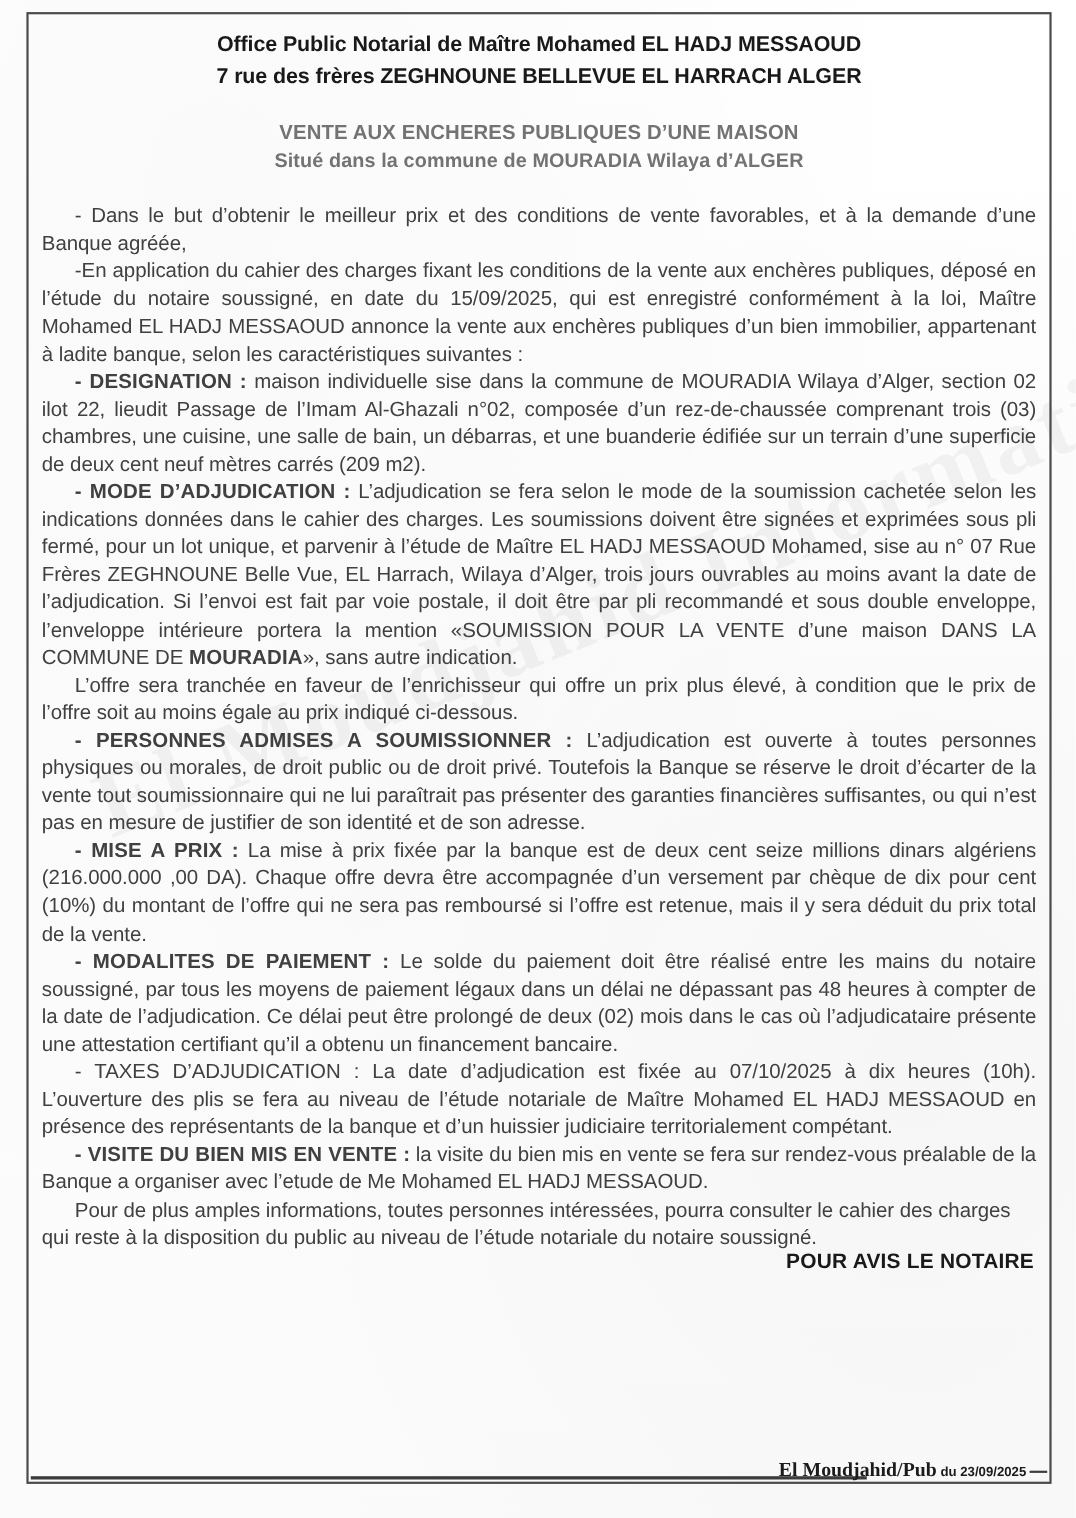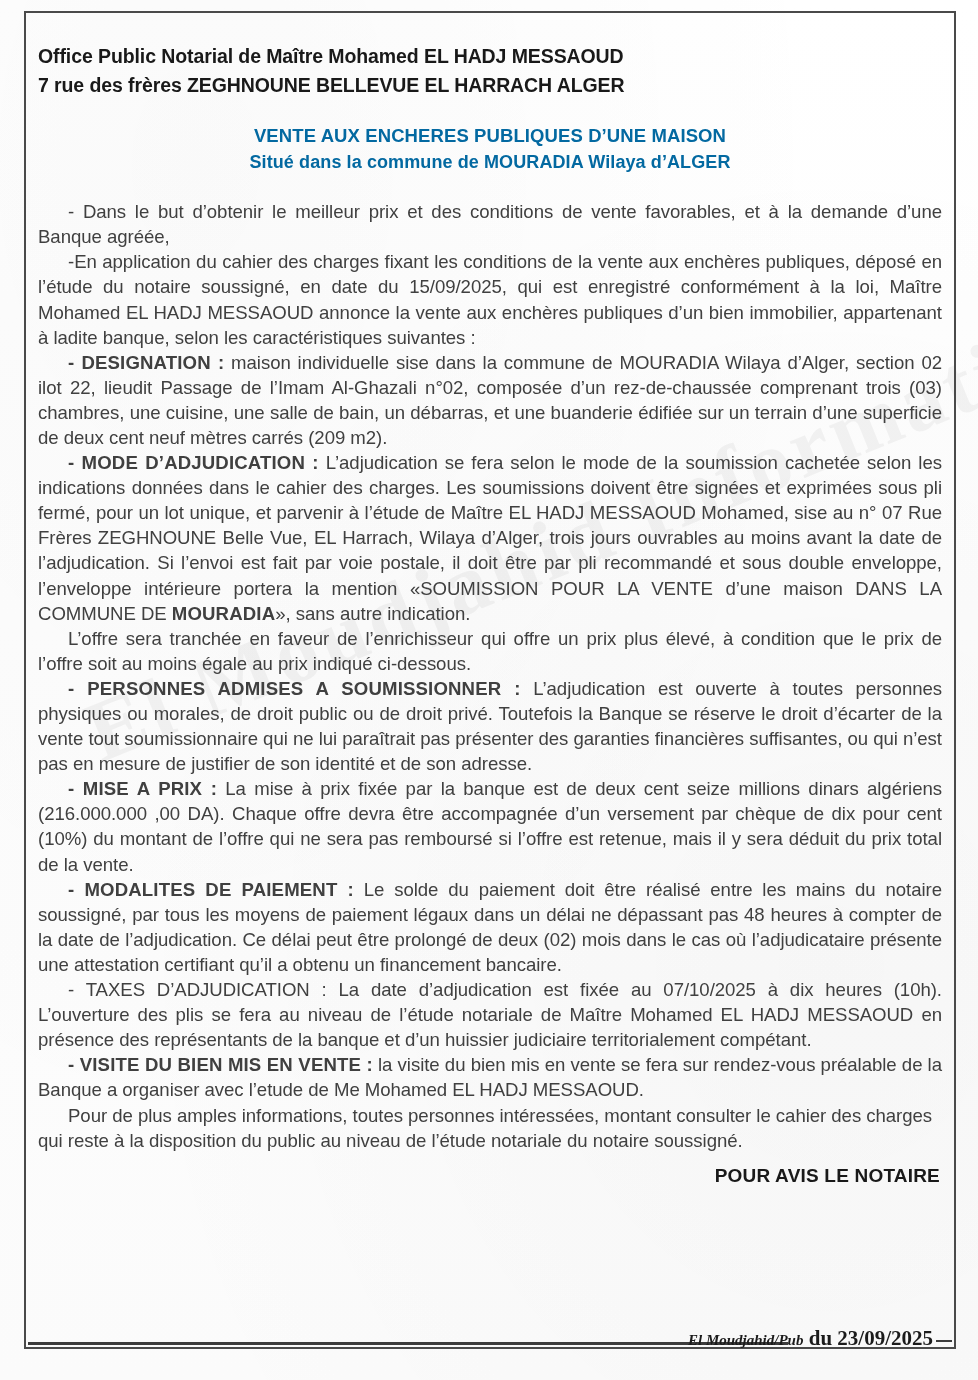--- a/index.html
+++ b/index.html
@@ -62,39 +62,39 @@
   .page {
     position: absolute;
     left: 38px;
     top: 22px;
     width: 904px;
     z-index: 3;
   }
 
   
   .letterhead {
-    text-align: left;
+    text-align: center;
     font-weight: bold;
     font-size: 19.5px;
     line-height: 1.47;
     letter-spacing: -0.1px;
     color: #191919;
-    margin-top: 20px;
+    margin-top: 4px;
   }
   .letterhead .lh-line { display: block; white-space: nowrap; }
   .lh-line.lh3 { font-size: 19px; }
 
   .doc-title {
     text-align: center;
     font-weight: bold;
     font-size: 18.5px;
     line-height: 1.42;
     letter-spacing: 0.1px;
     margin-top: 24px;
-    color: #0369a1;
+    color: #737373;
   }
   .doc-title .dt-line { display: block; white-space: nowrap; }
   .doc-title .dt-line.dt2 { font-size: 18px; }
 
   
   .body-block {
     margin-top: 24px;
     font-size: 18.6px;
     line-height: 25.1px;
     text-align: justify;
@@ -108,21 +108,21 @@
     text-align: justify;
   }
   .para:last-child { text-align: left; }
   .lbl {
     font-weight: bold;
     letter-spacing: 0.15px;
   }
 
   
   .signoff {
-    margin-top: 12px;
+    margin-top: 0;
     text-align: right;
     font-weight: bold;
     font-size: 19px;
     letter-spacing: 0.2px;
     color: #191919;
     padding-right: 2px;
   }
 
   .footer-rule-wrap {
     position: absolute;
@@ -143,28 +143,27 @@
   .footer-credit {
     position: absolute;
     right: 6px;
     top: 8px;
     font-size: 17px;
     white-space: nowrap;
     color: #1b1b1b;
   }
   .footer-credit .fc-serif {
     font-family: "Liberation Serif", "DejaVu Serif", serif;
-    font-style: italic;
-    font-weight: bold;
-    font-size: 15px;
+    font-weight: bold;
+    font-size: 18px;
   }
   .footer-credit .fc-rest {
-    font-family: Liberation Serif, serif;
-    font-weight: bold;
-    font-size: 21px;
+    font-family: Liberation Sans, sans-serif;
+    font-weight: bold;
+    font-size: 12px;
   }
   .footer-credit .fc-dash {
     display: inline-block;
     width: 16px;
     border-top: 2px solid #3c3c3c;
     vertical-align: middle;
     margin-left: 3px;
   }
 </style>
 </head>
@@ -204,21 +203,21 @@
 
     <p class="para"><span class="lbl">- MISE A PRIX :</span><span> La mise à prix fixée par la banque est de deux cent seize millions dinars algériens (216.000.000 ,00 DA). Chaque offre devra être accompagnée d’un versement par chèque de dix pour cent (10%) du montant de l’offre qui ne sera pas remboursé si l’offre est retenue, mais il y sera déduit du prix total de la vente.</span></p>
 
     <p class="para"><span class="lbl">- MODALITES DE PAIEMENT :</span><span> Le solde du paiement doit être réalisé entre les mains du notaire soussigné, par tous les moyens de paiement légaux dans un délai ne dépassant pas 48 heures à compter de la date de l’adjudication. Ce délai peut être prolongé de deux (02) mois dans le cas où l’adjudicataire présente une attestation certifiant qu’il a obtenu un financement bancaire.</span></p>
 
 
     <p class="para"><span>- TAXES D’ADJUDICATION :</span><span> La date d’adjudication est fixée au 07/10/2025 à dix heures (10h). L’ouverture des plis se fera au niveau de l’étude notariale de Maître Mohamed EL HADJ MESSAOUD en présence des représentants de la banque et d’un huissier judiciaire territorialement compétant.</span></p>
 
     <p class="para"><span class="lbl">- VISITE DU BIEN MIS EN VENTE :</span><span> la visite du bien mis en vente se fera sur rendez-vous préalable de la Banque a organiser avec l’etude de Me Mohamed EL HADJ MESSAOUD.</span></p>
 
-    <p class="para">Pour de plus amples informations, toutes personnes intéressées, montant consulter le cahier des charges qui reste à la disposition du public au niveau de l’étude notariale du notaire soussigné.</p>
+    <p class="para">Pour de plus amples informations, toutes personnes intéressées, pourra consulter le cahier des charges qui reste à la disposition du public au niveau de l’étude notariale du notaire soussigné.</p>
 
   </div>
 
   <div class="signoff">POUR AVIS LE NOTAIRE</div>
 
 </div>
 
 <div class="footer-rule-wrap">
   <div class="footer-rule"></div>
   <div class="footer-credit"><span class="fc-serif">El Moudjahid</span><span class="fc-serif">/</span><span class="fc-serif">Pub</span><span class="fc-rest"> du 23/09/2025</span><span class="fc-dash"></span></div>

